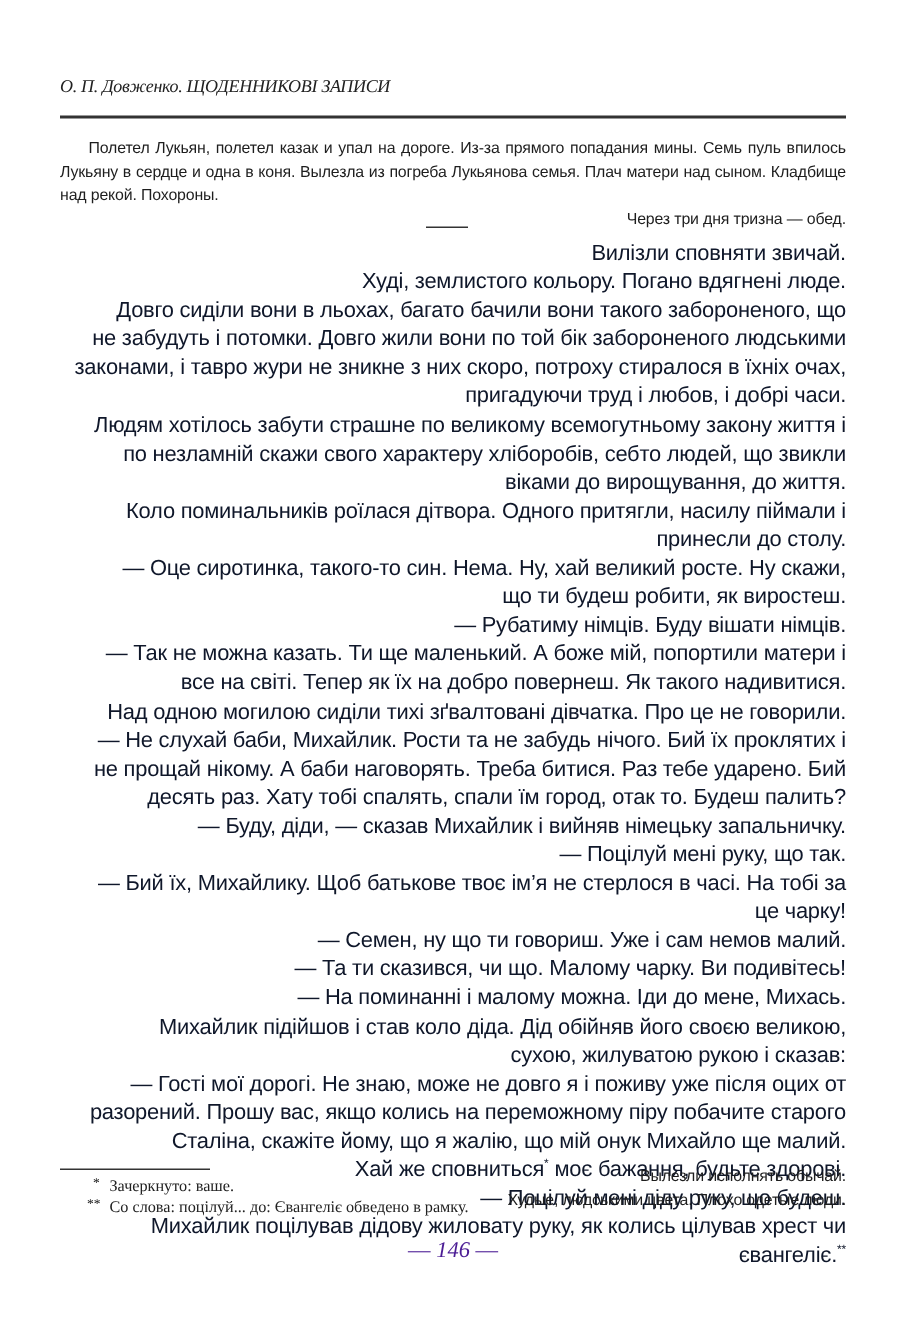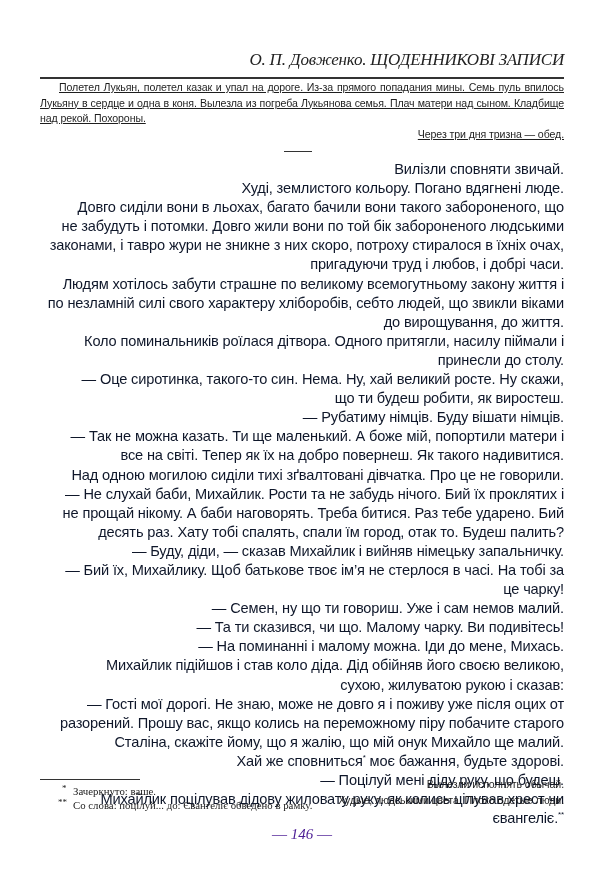--- a/index.html
+++ b/index.html
@@ -1,34 +1,34 @@
 <!DOCTYPE html>
 <html><head>
   <meta charset="utf-8">
   <style>
     html, body { margin: 0; padding: 0; background: #ffffff; }
     body { width: 600px; height: 888px; position: relative; overflow: hidden; color: #1a1a1a; }
     .page { position: absolute; left: 40px; top: 0; width: 524px; }
     .running-head {
       position: absolute; top: 50px; left: 0; width: 524px;
       font-family: "Liberation Serif", "DejaVu Serif", serif; font-style: italic;
-      font-size: 17px; letter-spacing: -0.2px; color: #222; text-align: right;
+      font-size: 12px; letter-spacing: -0.2px; color: #222;
     }
     .head-rule { position: absolute; top: 77px; left: 0; width: 524px; height: 2px; background: #333; }
     .sans {
       font-family: "Liberation Sans", "DejaVu Sans", sans-serif; font-size: 10.6px;
       line-height: 15.5px; color: #1e1e1e; letter-spacing: -0.1px;
     }
     .serif {
       font-family: Liberation Sans, sans-serif; font-size: 14.6px;
       line-height: 19.1px; color: #0f172a; text-align: justify; letter-spacing: -0.15px;
     }
     p { margin: 0; text-align: right; }
     .ind { text-indent: 19px; }
-    .block-ru-top { position: absolute; top: 80px; left: 0; width: 524px; text-decoration: underline; }
+    .block-ru-top { position: absolute; top: 92px; left: 0; width: 524px; }
     .separator { position: absolute; top: 151px; left: 244px; width: 28px; height: 1.3px; background: #333; }
     .block-ua { position: absolute; top: 160px; left: 0; width: 524px; }
     .block-ru-bottom { position: absolute; top: 777px; left: 0; width: 524px; }
     .fn-rule { position: absolute; top: 779px; left: 0; width: 100px; height: 1px; background: #333; }
     .footnotes {
       position: absolute; top: 784px; left: 0; width: 524px;
       font-family: "Liberation Serif", "DejaVu Serif", serif; font-size: 10.8px; line-height: 14px; color: #222;
     }
     .fn { position: relative; padding-left: 33px; }
     .fn .mark { position: absolute; left: 22px; top: -3px; font-size: 9px; }
@@ -51,28 +51,29 @@
     <p class="ind" style="text-align:justify">Полетел Лукьян, полетел казак и упал на дороге. Из-за прямого попадания мины. Семь пуль впилось Лукьяну в сердце и одна в коня. Вылезла из погреба Лукьянова семья. Плач матери над сыном. Кладбище над рекой. Похороны.</p>
     <p class="ind">Через три дня тризна — обед.</p>
   </div>
 
   <div class="separator"></div>
 
   <div class="block-ua serif">
     <p class="ind">Вилізли сповняти звичай.</p>
     <p class="ind">Худі, землистого кольору. Погано вдягнені люде.</p>
     <p class="ind">Довго сиділи вони в льохах, багато бачили вони такого забороненого, що не забудуть і потомки. Довго жили вони по той бік забороненого людськими законами, і тавро жури не зникне з них скоро, потроху стиралося в їхніх очах, пригадуючи труд і любов, і добрі часи.</p>
-    <p class="ind">Людям хотілось забути страшне по великому всемогутньому закону життя і по незламній силі свого характеру хліборобів, себто людей, що звикли віками до вирощування, до життя.</p>
+    <p class="ind">Людям хотілось забути страшне по великому всемогутньому закону життя і по незламній скажи свого характеру хліборобів, себто людей, що звикли віками до вирощування, до життя.</p>
     <p class="ind">Коло поминальників роїлася дітвора. Одного притягли, насилу піймали і принесли до столу.</p>
     <p class="ind">— Оце сиротинка, такого-то син. Нема. Ну, хай великий росте. Ну скажи, що ти будеш робити, як виростеш.</p>
     <p class="ind">— Рубатиму німців. Буду вішати німців.</p>
     <p class="ind">— Так не можна казать. Ти ще маленький. А боже мій, попортили матери і все на світі. Тепер як їх на добро повернеш. Як такого надивитися.</p>
     <p class="ind">Над одною могилою сиділи тихі зґвалтовані дівчатка. Про це не говорили.</p>
     <p class="ind">— Не слухай баби, Михайлик. Рости та не забудь нічого. Бий їх проклятих і не прощай нікому. А баби наговорять. Треба битися. Раз тебе ударено. Бий десять раз. Хату тобі спалять, спали їм город, отак то. Будеш палить?</p>
     <p class="ind">— Буду, діди, — сказав Михайлик і вийняв німецьку запальничку.</p>
+    <p class="ind">— Поцілуй мені руку, що так.</p>
     <p class="ind">— Бий їх, Михайлику. Щоб батькове твоє ім’я не стерлося в часі. На тобі за це чарку!</p>
     <p class="ind">— Семен, ну що ти говориш. Уже і сам немов малий.</p>
     <p class="ind">— Та ти сказився, чи що. Малому чарку. Ви подивітесь!</p>
     <p class="ind">— На поминанні і малому можна. Іди до мене, Михась.</p>
     <p class="ind">Михайлик підійшов і став коло діда. Дід обійняв його своєю великою, сухою, жилуватою рукою і сказав:</p>
     <p class="ind">— Гості мої дорогі. Не знаю, може не довго я і поживу уже після оцих от разорений. Прошу вас, якщо колись на переможному піру побачите старого Сталіна, скажіте йому, що я жалію, що мій онук Михайло ще малий.</p>
     <p class="ind"><span>Хай же сповниться</span><sup class="note">*</sup><span> моє бажання, будьте здорові.</span></p>
     <p class="ind">— Поцілуй мені діду руку, що будеш.</p>
     <p class="ind" style="text-align:right"><span>Михайлик поцілував дідову жиловату руку, як колись цілував хрест чи євангеліє.</span><sup class="note">**</sup></p>
   </div>

